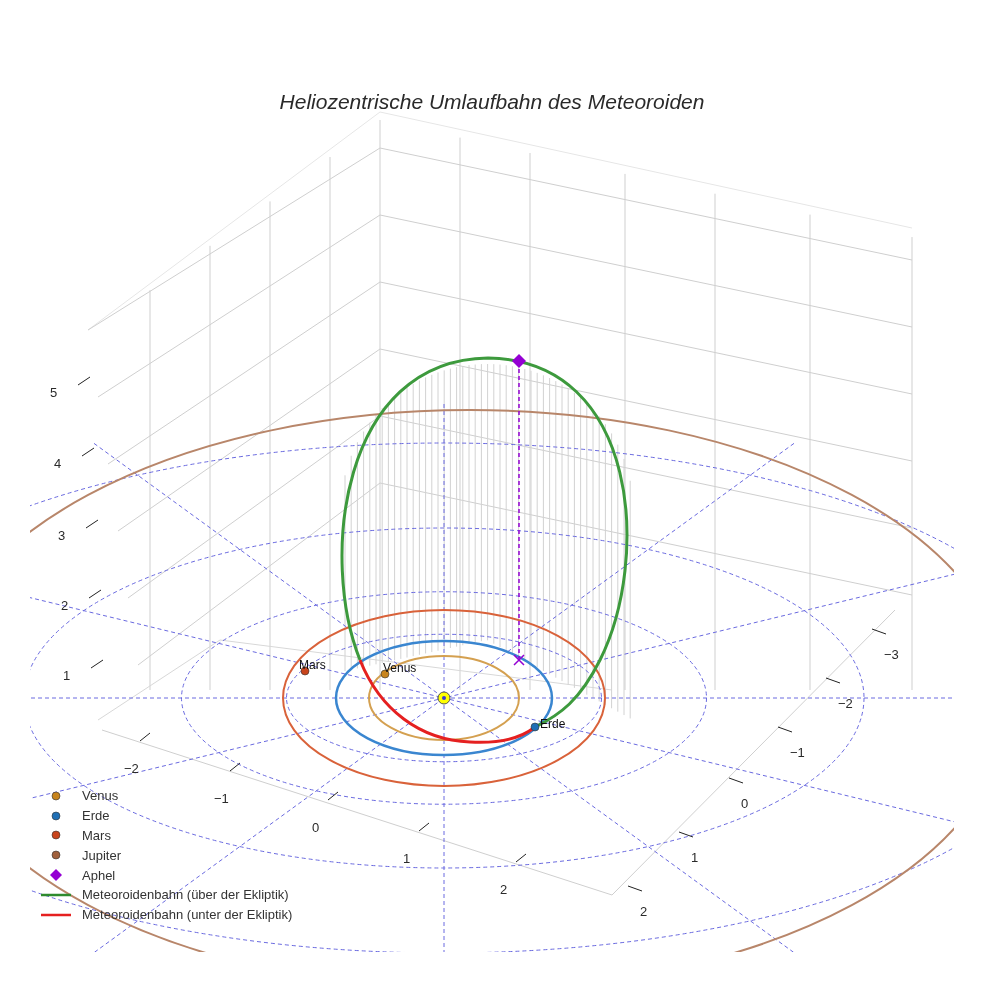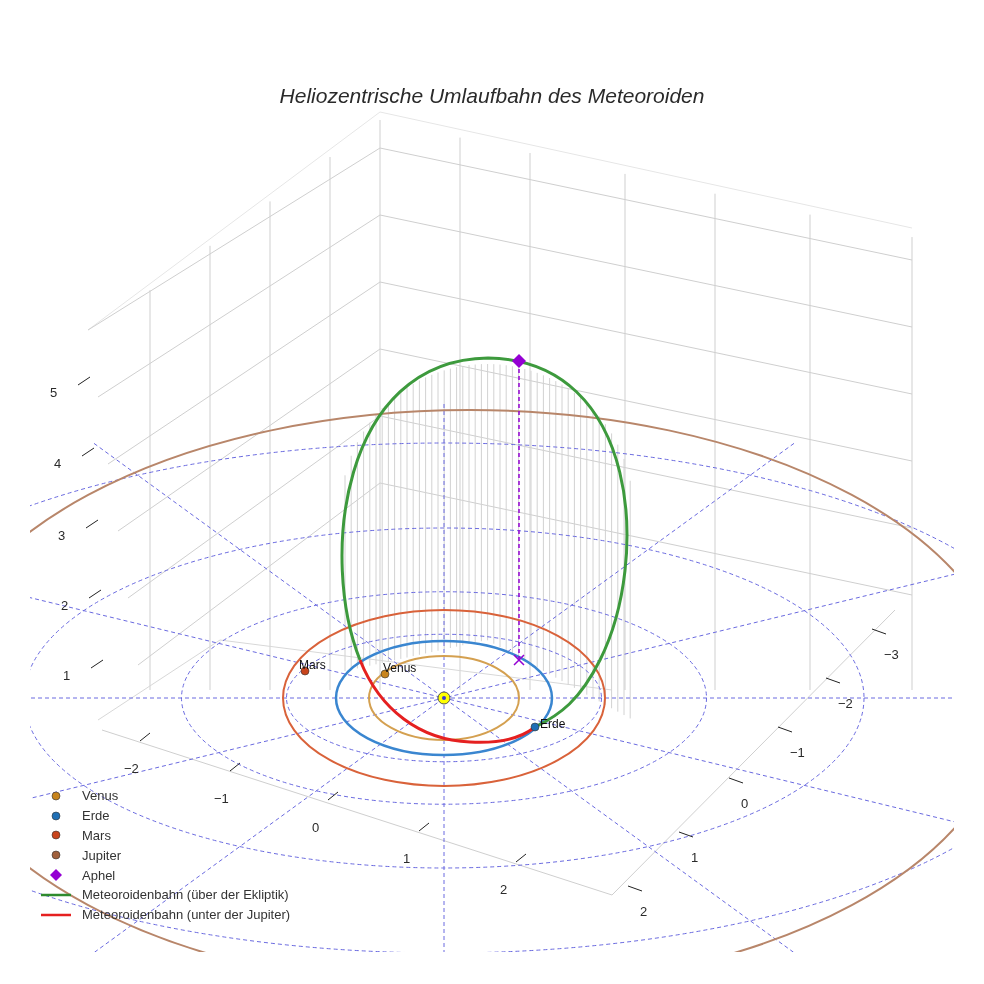--- a/index.html
+++ b/index.html
@@ -1,18 +1,18 @@
 <!DOCTYPE html>
 <html><head>
 <meta charset="utf-8">
 <style>
   html, body { margin: 0; padding: 0; background: #ffffff; }
   body { width: 984px; height: 984px; position: relative; overflow: hidden;
          font-family: "Liberation Sans", sans-serif; }
-  #title { position: absolute; left: 0; top: 84px; width: 984px; text-align: center;
+  #title { position: absolute; left: 0; top: 90px; width: 984px; text-align: center;
            font-style: italic; font-size: 21px; color: #2a2a2a; }
   #plot { position: absolute; left: 0; top: 0; }
   .tick { font-size: 13px; fill: #2a2a2a; font-family: "Liberation Sans", sans-serif; }
   .plabel { font-size: 12px; fill: #111; font-family: "Liberation Sans", sans-serif; }
   #legend { position: absolute; left: 38px; top: 786px; }
   .leg-item { height: 19.8px; display: flex; align-items: center; font-size: 13px; color: #333; }
   .leg-sym { width: 36px; display: flex; justify-content: center; align-items: center; margin-right: 8px; }
 </style>
 </head>
 <body>
@@ -217,15 +217,15 @@
         </svg>
       </span>
       <span>Meteoroidenbahn (über der Ekliptik)</span>
     </div>
     <div class="leg-item">
       <span class="leg-sym">
         <svg width="30" height="6">
           <line x1="0" y1="3" x2="30" y2="3" stroke="#e52020" stroke-width="2.5"></line>
         </svg>
       </span>
-      <span>Meteoroidenbahn (unter der Jupiter)</span>
+      <span>Meteoroidenbahn (unter der Ekliptik)</span>
     </div>
   </div>
 
 </body></html>

